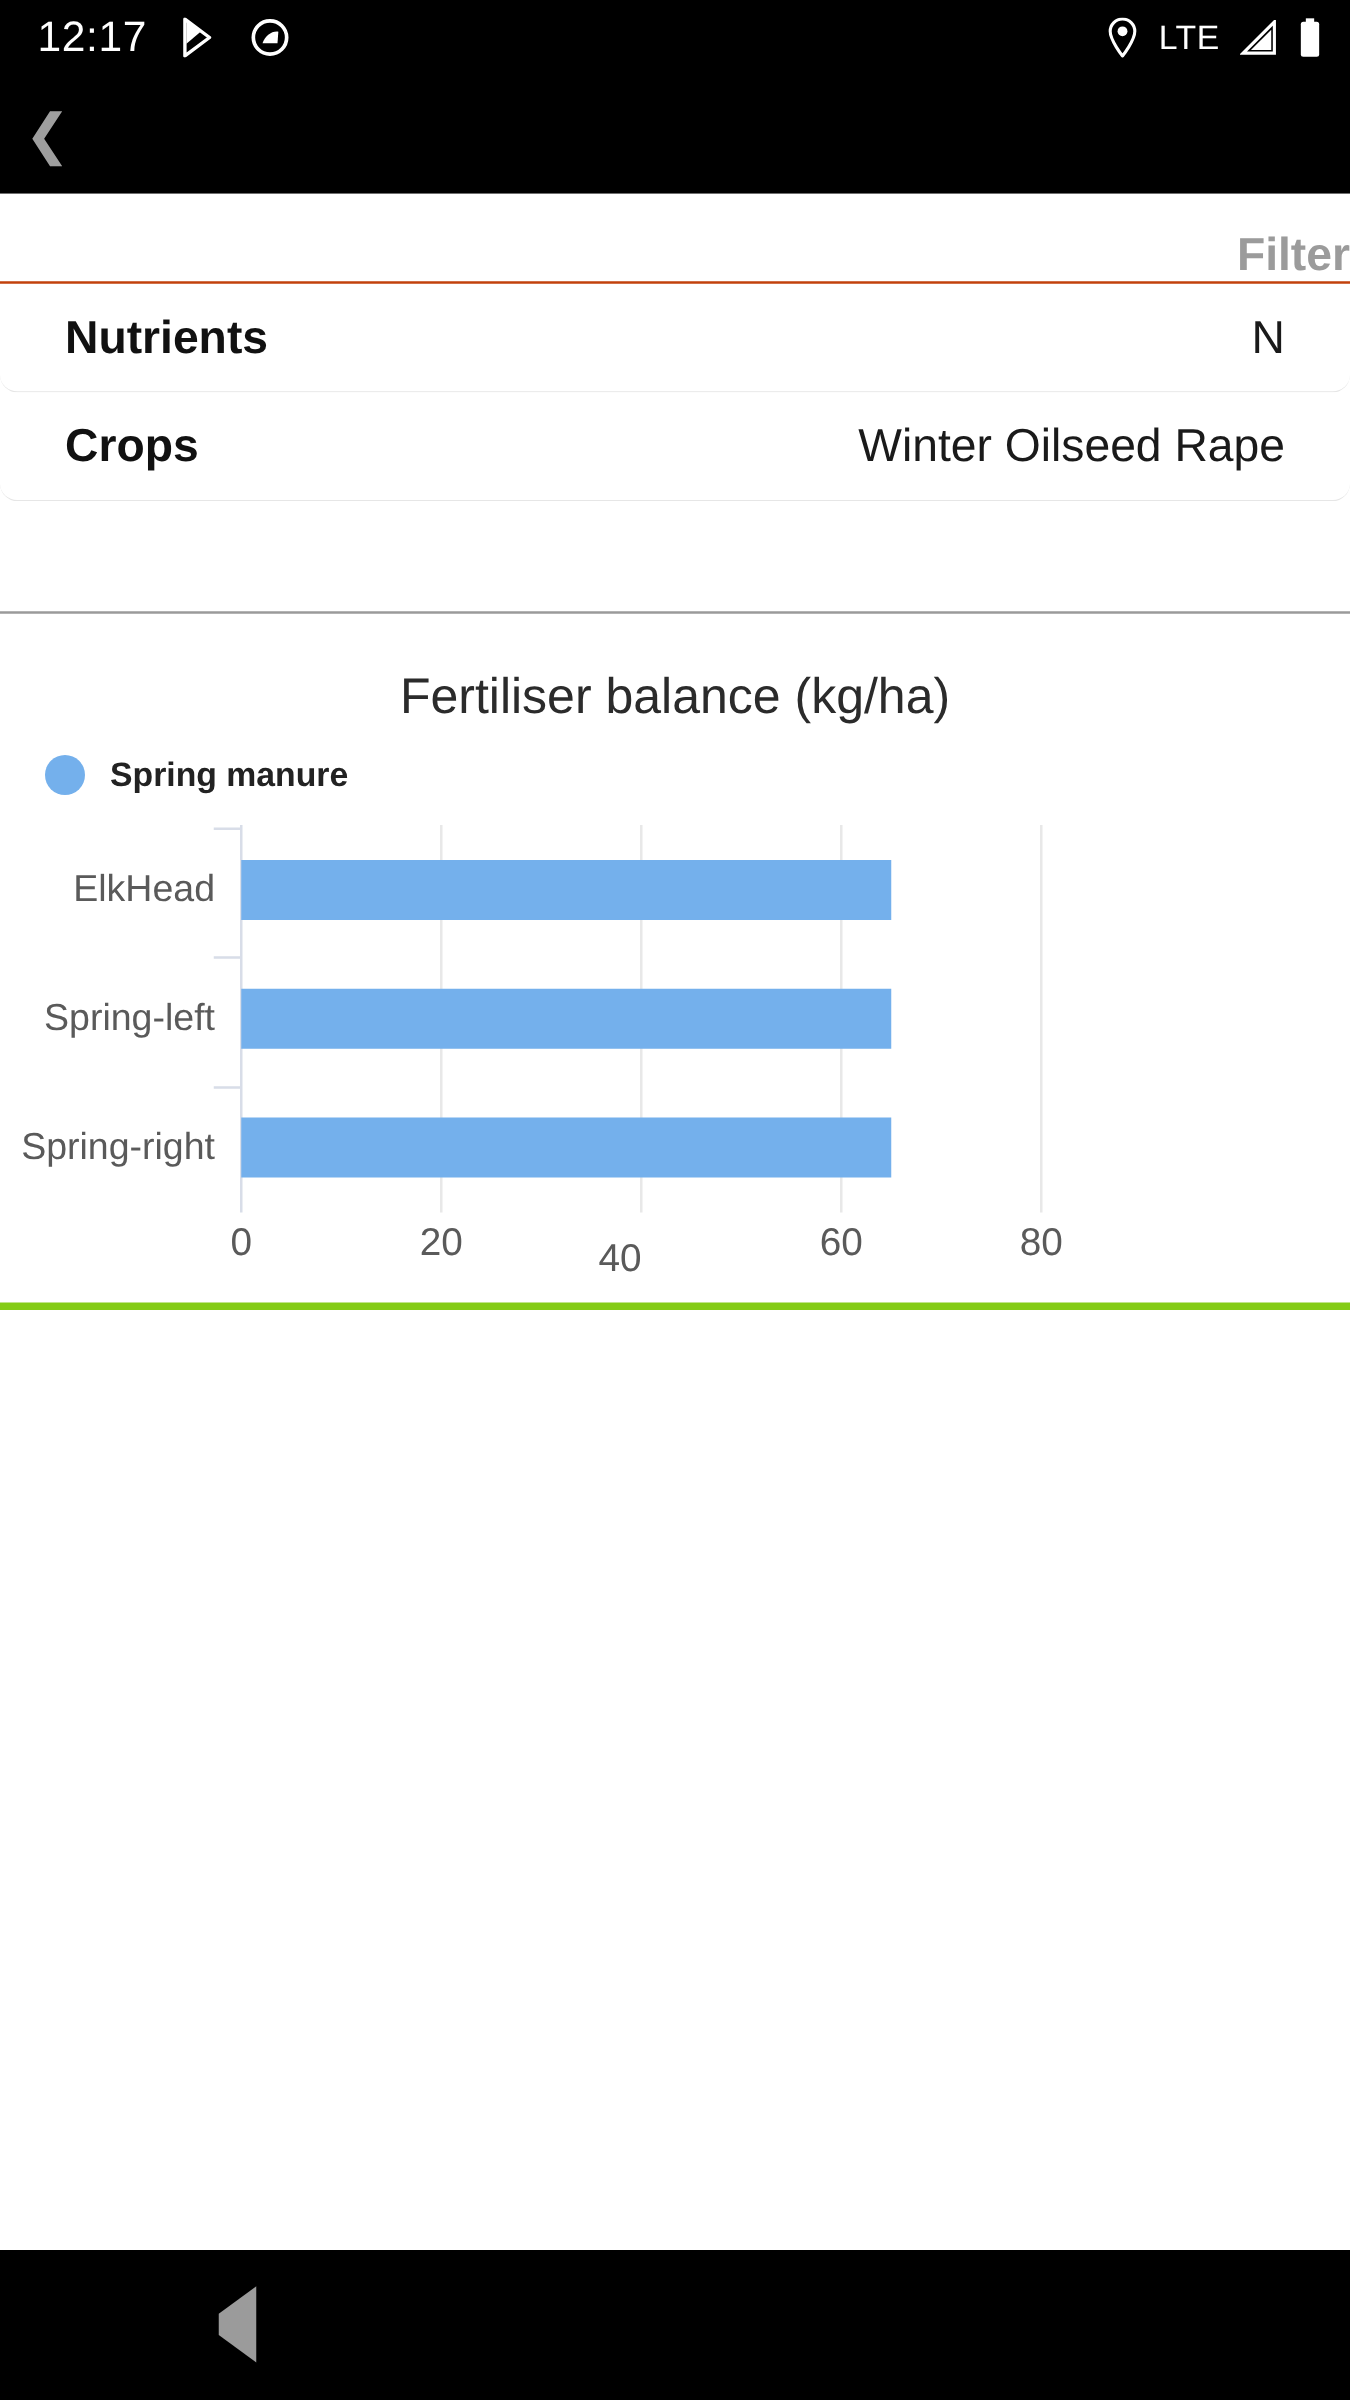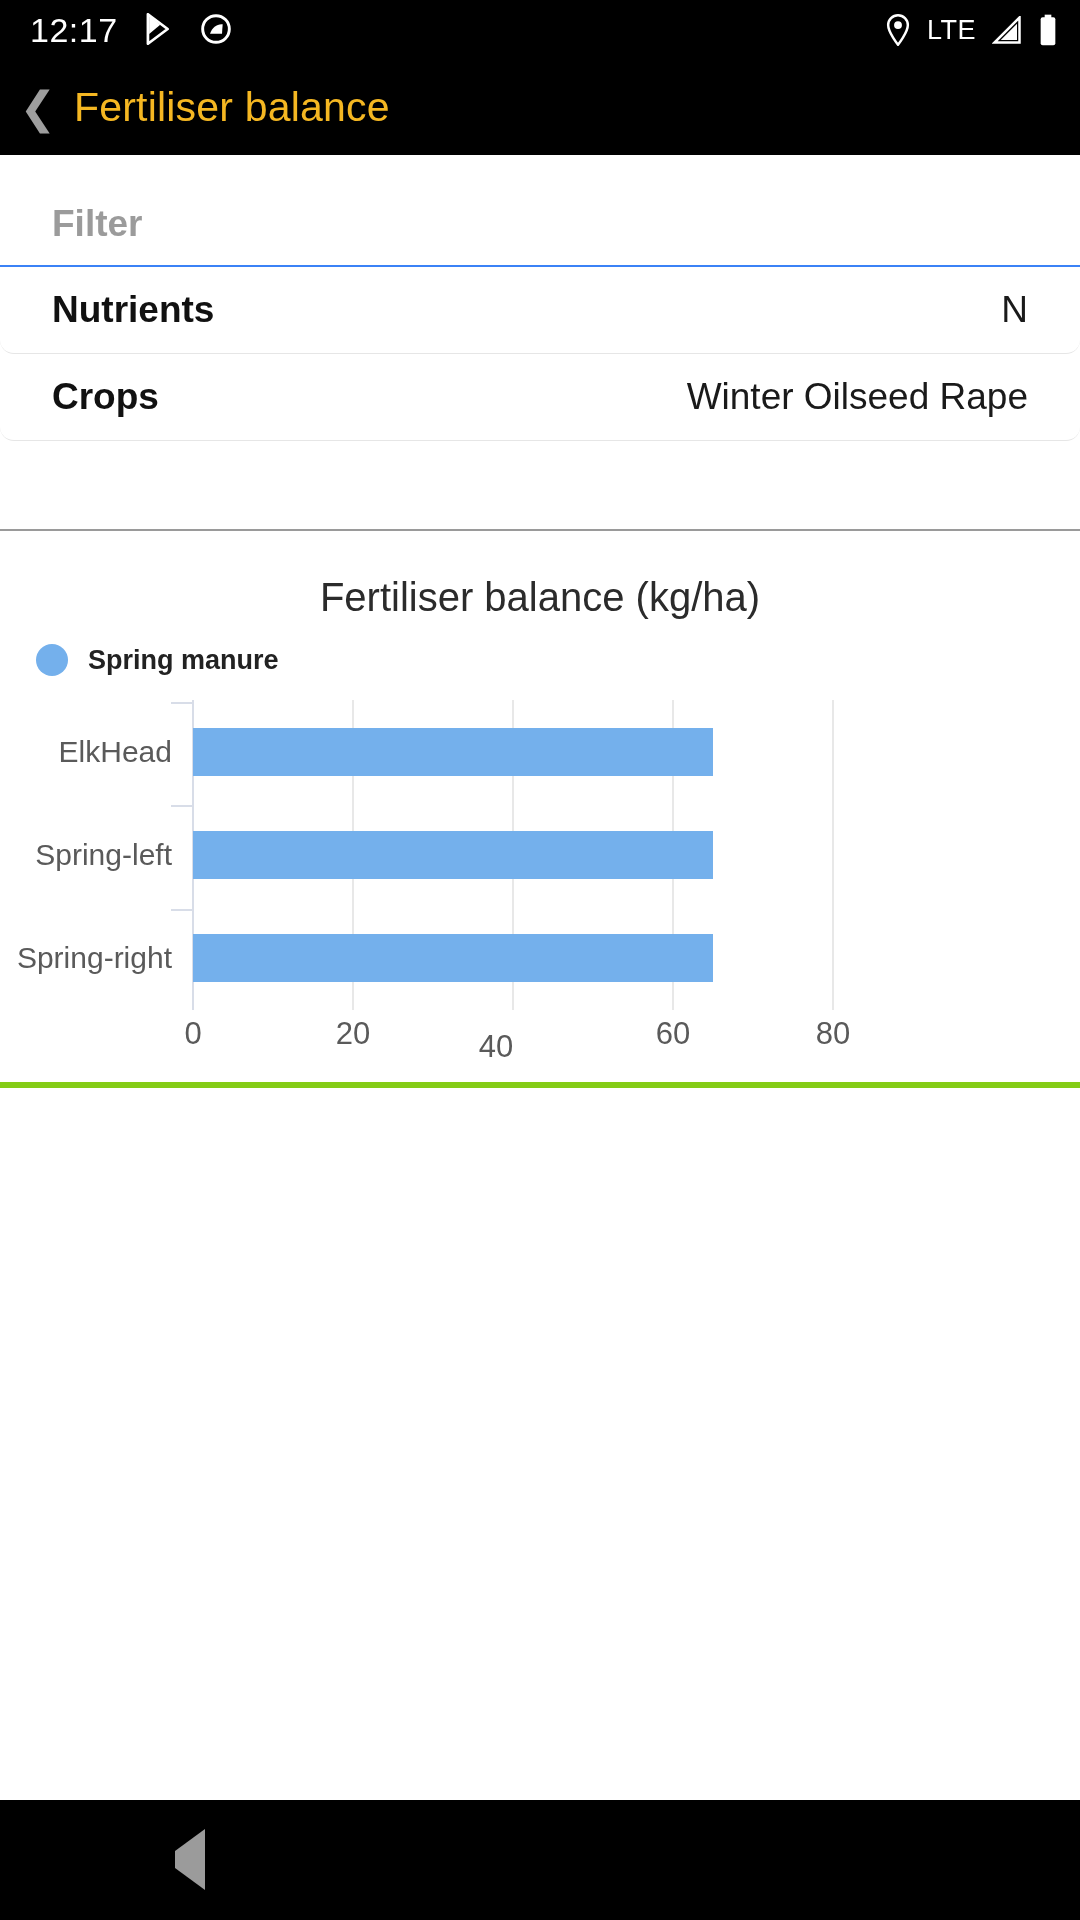--- a/index.html
+++ b/index.html
@@ -10,21 +10,21 @@
     overflow: hidden;
   }
   .screen { position: relative; width: 1080px; height: 1920px; background:#fff; display:flex; flex-direction:column; }
 
   
   .statusbar {
     height: 60px; background:#000; color:#fff;
     display:flex; align-items:center; justify-content:space-between;
     padding: 0 22px 0 30px; flex: 0 0 60px;
   }
-  .sb-left { display:flex; align-items:flex-start; gap:26px; }
+  .sb-left { display:flex; align-items:center; gap:26px; }
   .sb-clock { font-size: 34px; letter-spacing:0.5px; line-height:1; }
   .sb-right { display:flex; align-items:center; gap:16px; }
   .sb-lte { font-size: 27px; font-weight: 400; letter-spacing:0.5px; }
   .icon-svg { display:block; }
 
   
   .appbar {
     height: 95px; background:#000;
     display:flex; align-items:center; padding: 0 0 0 10px;
     flex: 0 0 95px;
@@ -32,24 +32,25 @@
   .back-chevron {
     width: 56px; height: 70px; display:flex; align-items:center; justify-content:center;
     color:#9e9e9e; font-size:44px; line-height:1; font-weight:400;
   }
   .appbar-title { color:#f5b722; font-size:41px; letter-spacing:0.2px; margin-left: 8px; }
 
   
   .content { flex:1 1 auto; background:#fff; position:relative; }
 
   .filter-header {
-    height: 112px; display:flex; align-items:center;
+    height: 72px; display:flex; align-items:center;
     padding-left: 52px;
-    border-bottom: 2px solid #3b82f6;
+    border-bottom: 2px solid #c2410c;
     padding-top: 28px;
+    justify-content: flex-end;
   }
   .filter-header span { color:#9b9b9b; font-size:37px; font-weight:700; }
 
   .filter-row {
     height: 87px; display:flex; align-items:center; justify-content:space-between;
     padding: 0 52px;
     border-bottom: 1px solid #e6e6e6;
     border-radius: 14px;
   }
   .filter-label { font-size:37px; font-weight:700; color:#111; }
@@ -129,21 +130,20 @@
         <svg class="icon-svg" width="20" height="32" viewBox="0 0 14 24">
           <rect x="4.5" y="0.5" width="5" height="2.5" fill="#fff"></rect>
           <rect x="1.5" y="2.5" width="11" height="21" rx="1.5" fill="#fff"></rect>
         </svg>
       </span>
     </div>
   </div>
 
   <div class="appbar">
     <div class="back-chevron">❮</div>
-    <div class="appbar-title">Fertiliser balance</div>
   </div>
 
   <div class="content">
 
     <div class="filter-header">
       <span>Filter</span>
     </div>
 
     <div class="filter-row">
       <span class="filter-label">Nutrients</span>

